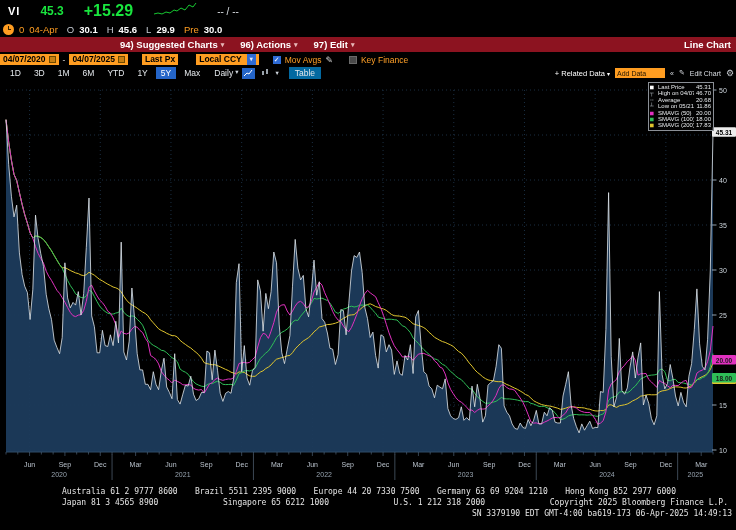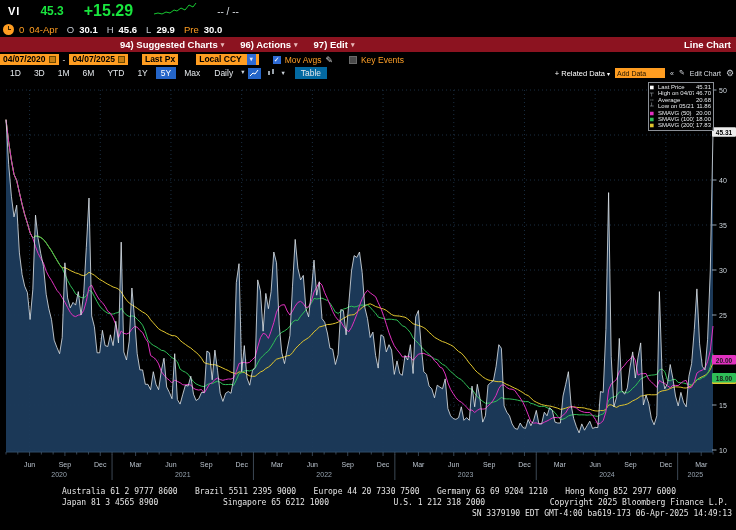--- a/index.html
+++ b/index.html
@@ -35,21 +35,21 @@
   .cbox{width:8px;height:8px;display:inline-block;box-sizing:border-box;text-align:center;line-height:8px;font-size:7px;}
   .cbox.checked{background:#2e6bd6;color:#fff;}
   .cbox.unchecked{background:#4a4a4a;border:1px solid #6a6a6a;color:transparent;}
   .tb-label{color:#ffa028;}
   .pencil{color:#d9d9d9;font-size:9px;}
   .ccy-arr{background:#2e6bd6;color:#dfe8ff;width:9px;height:11px;display:inline-flex;align-items:center;justify-content:center;font-size:6px;margin-left:2px;}
   
   #period-bar{position:absolute;left:0;top:66px;width:736px;height:14px;background:#000;display:flex;align-items:center;font-size:8.5px;color:#e4e8ec;}
   .ptab{padding:1px 5px;margin-right:3px;cursor:default;}
   .ptab.selected{background:#2465c8;color:#fff;}
-  .freq{margin-left:6px;display:flex;gap:8px;}
+  .freq{margin-left:6px;display:flex;gap:2px;}
   .freq .arr{font-size:6.5px;color:#cfd6dd;}
   .mode-btn{width:13px;height:11px;margin-left:4px;display:inline-flex;align-items:center;justify-content:center;}
   .mode-btn.selected{background:#2465c8;}
   .mode-btn svg{display:block;}
   .mode-arr{font-size:6.5px;color:#cfd6dd;margin-left:3px;}
   .table-btn{margin-left:10px;background:#0369a1;padding:1px 6px;color:#e4e8ec;}
   #pb-right{position:absolute;right:2px;top:0;height:14px;display:flex;align-items:center;gap:5px;font-size:7px;}
   .rel-data{color:#fff;display:flex;gap:2px;align-items:center;font-size:7.5px;}
   #add-data-input{width:46px;height:10px;background:#ff9d21;border:none;font-size:7px;color:#000;padding:0 2px;font-family:"Liberation Sans",sans-serif;text-decoration:underline;}
   #add-data-input::placeholder{color:#201400;opacity:1;}
@@ -137,21 +137,21 @@
     <span class="amber-field">
       <span>Local CCY</span>
       <span class="ccy-arr">▾</span>
     </span>
     <span style="width:6px"></span>
     <span class="cbox checked" id="movavg-cb">✓</span>
     <span class="tb-label">Mov Avgs</span>
     <span class="pencil">✎</span>
     <span style="width:8px"></span>
     <span class="cbox unchecked" id="keyevents-cb"></span>
-    <span class="tb-label">Key Events</span>
+    <span class="tb-label">Key Finance</span>
   </div>
 
   <div id="period-bar">
     <span style="width:5px"></span>
     <span class="ptab">1D</span>
     <span class="ptab">3D</span>
     <span class="ptab">1M</span>
     <span class="ptab">6M</span>
     <span class="ptab">YTD</span>
     <span class="ptab">1Y</span>

